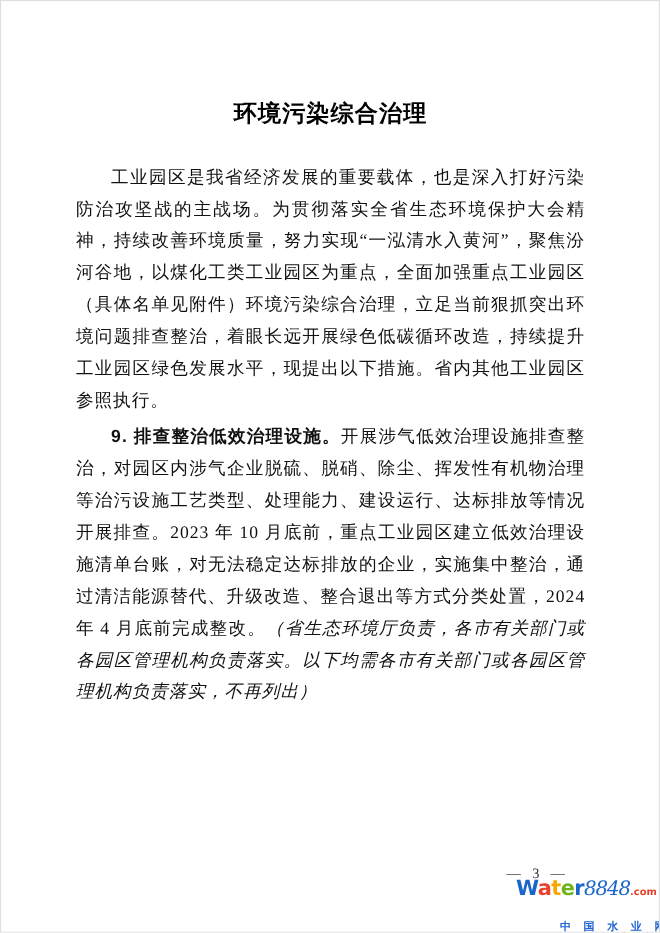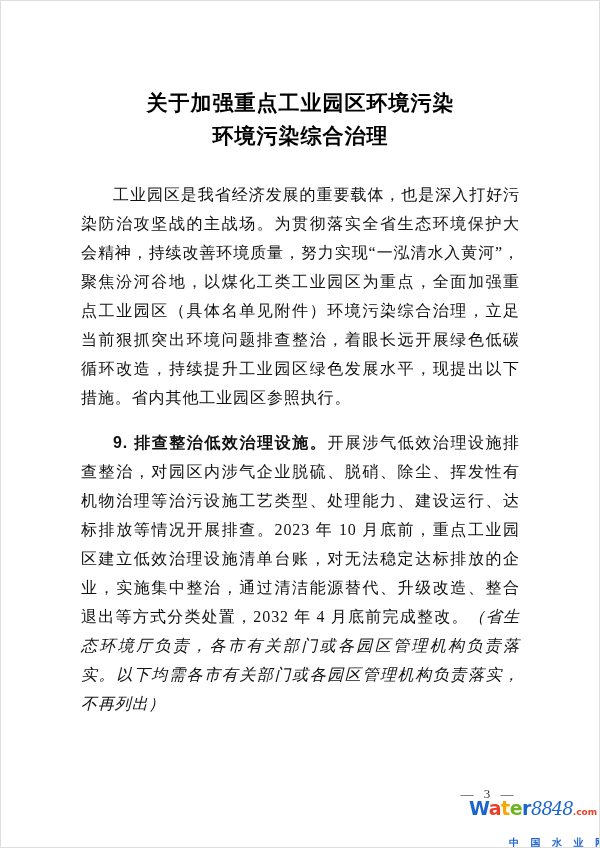--- a/index.html
+++ b/index.html
@@ -21,21 +21,21 @@
     margin: 86px 0 27px 0;
     text-align: center;
     font-size: 21px;
     line-height: 33px;
     font-weight: 700;
     letter-spacing: 1px;
     color: #000000;
   }
   .title-line { display: block; }
   .para {
-    margin: 16px;
+    margin: 4px;
     font-size: 16px;
     line-height: 29px;
     letter-spacing: 0.9px;
     text-align: justify;
     text-justify: inter-ideograph;
     text-indent: 2em;
   }
   .sec-heading {
     font-family: "Liberation Sans", "DejaVu Sans", sans-serif;
     font-weight: 700;
@@ -96,28 +96,27 @@
     white-space: nowrap;
     padding-left: 40px;
   }
 </style>
 </head>
 <body>
 
 <div class="page">
   <div class="content">
     <h1 class="doc-title">
-      <span class="title-line">关于加强重点工业园区环境污染</span>
       <span class="title-line">环境污染综合治理</span>
     </h1>
 
     <p class="para">工业园区是我省经济发展的重要载体，也是深入打好污染防治攻坚战的主战场。为贯彻落实全省生态环境保护大会精神，持续改善环境质量，努力实现“一泓清水入黄河”，聚焦汾河谷地，以煤化工类工业园区为重点，全面加强重点工业园区（具体名单见附件）环境污染综合治理，立足当前狠抓突出环境问题排查整治，着眼长远开展绿色低碳循环改造，持续提升工业园区绿色发展水平，现提出以下措施。省内其他工业园区参照执行。</p>
 
 
-    <p class="para"><span class="lead">9. 排查整治低效治理设施。</span><span>开展涉气低效治理设施排查整治，对园区内涉气企业脱硫、脱硝、除尘、挥发性有机物治理等治污设施工艺类型、处理能力、建设运行、达标排放等情况开展排查。2023 年 10 月底前，重点工业园区建立低效治理设施清单台账，对无法稳定达标排放的企业，实施集中整治，通过清洁能源替代、升级改造、整合退出等方式分类处置，2032 年 4 月底前完成整改。</span><span class="note">（省生态环境厅负责，各市有关部门或各园区管理机构负责落实。以下均需各市有关部门或各园区管理机构负责落实，不再列出）</span></p>
+    <p class="para"><span class="lead">9. 排查整治低效治理设施。</span><span>开展涉气低效治理设施排查整治，对园区内涉气企业脱硫、脱硝、除尘、挥发性有机物治理等治污设施工艺类型、处理能力、建设运行、达标排放等情况开展排查。2023 年 10 月底前，重点工业园区建立低效治理设施清单台账，对无法稳定达标排放的企业，实施集中整治，通过清洁能源替代、升级改造、整合退出等方式分类处置，2024 年 4 月底前完成整改。</span><span class="note">（省生态环境厅负责，各市有关部门或各园区管理机构负责落实。以下均需各市有关部门或各园区管理机构负责落实，不再列出）</span></p>
 
   </div>
 
   <div class="page-num">— 3 —</div>
 
   <div class="watermark">
     <div class="wm-line1">
       <span style="color: rgb(26, 102, 204);">W</span><span style="color: rgb(232, 64, 42);">a</span><span style="color: rgb(245, 168, 0);">t</span><span style="color: rgb(111, 180, 30);">e</span><span style="color: rgb(26, 102, 204);">r</span><span class="wm-num" style="color: rgb(26, 102, 204);">8848</span><span class="wm-tld" style="color: rgb(232, 64, 42);">.com</span>
     </div>
     <div class="wm-cn" style="color: rgb(32, 100, 210);">中国水业网</div>

